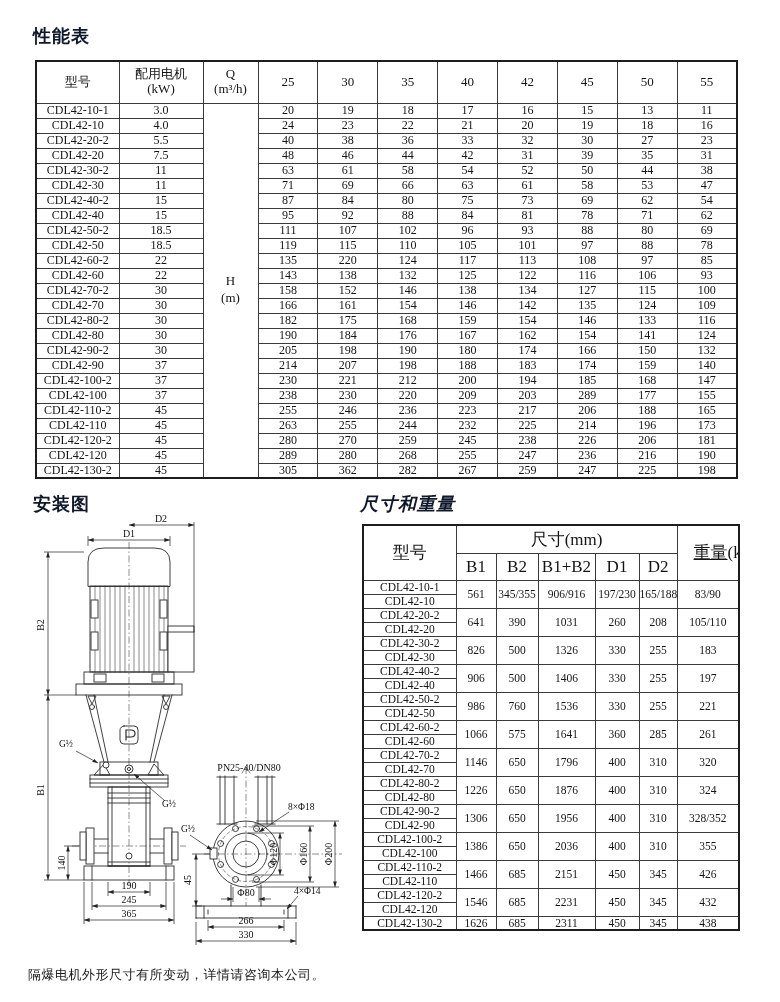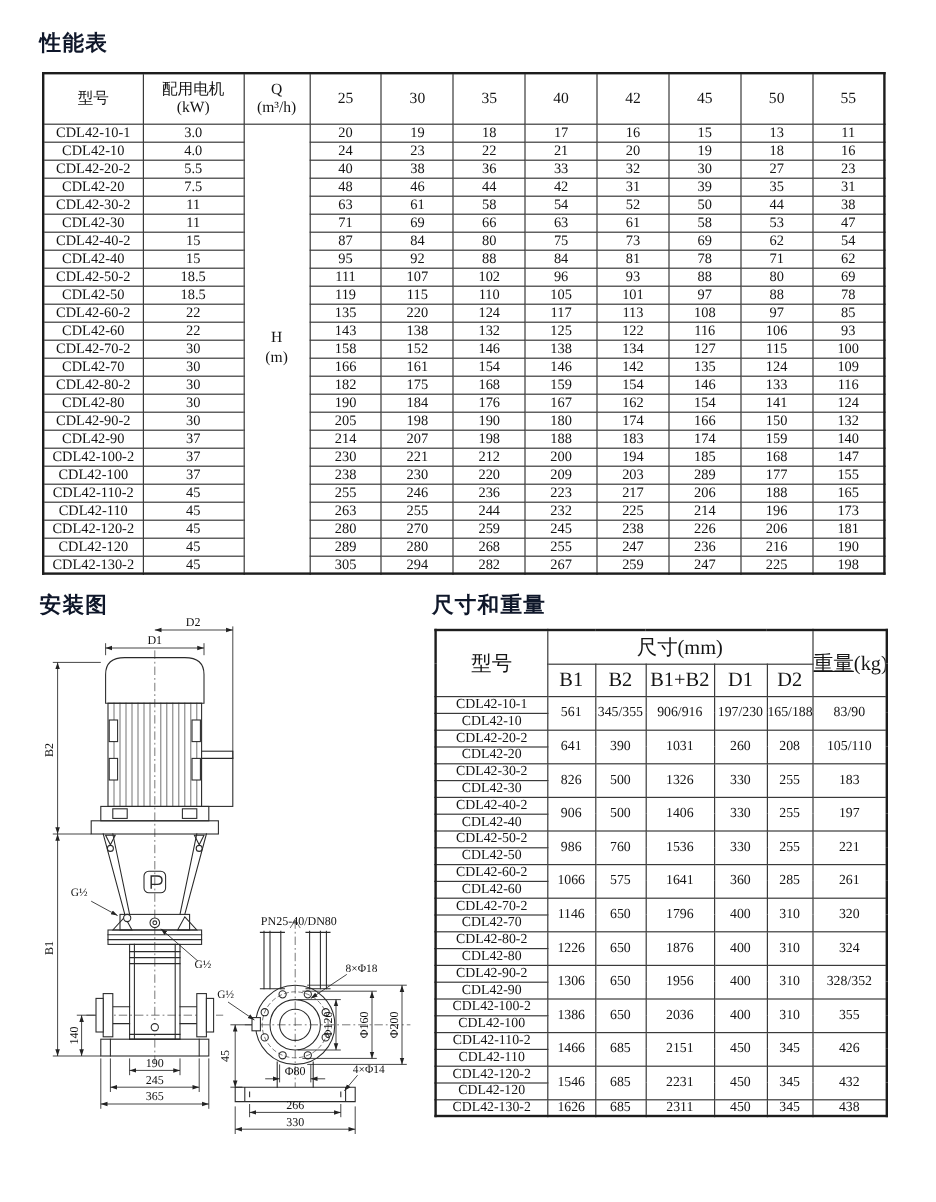--- a/index.html
+++ b/index.html
@@ -4,40 +4,40 @@
 <style>
   * { margin:0; padding:0; box-sizing:border-box; }
   html,body { width:780px; height:1002px; }
   body { background:#f4f4f2; font-family:"Liberation Serif", serif; color:#1a1a1a; }
   .page { position:relative; width:780px; height:1002px; background:#ffffff; overflow:hidden; }
 
   .sec-title { position:absolute; font-family:"DejaVu Sans", sans-serif; font-weight:bold;
                font-size:18px; color:#0f172a; letter-spacing:1px; }
   #title-perf { left:33px; top:24px; }
   #title-install { left:33px; top:492px; }
-  #title-dims { left:360px; top:492px; }
+  #title-dims { left:360px; top:492px;font-style:italic; }
 
   table { border-collapse:collapse; table-layout:fixed; background:#fff; }
   th, td { border:1px solid #3a3a3a; text-align:center; vertical-align:middle;
            font-weight:normal; color:#141414; padding:0; overflow:hidden; white-space:nowrap; }
 
   
   #perf-table { position:absolute; left:35px; top:60px; width:703px; border:2px solid #1d1d1d; }
   #perf-table thead th { height:42px; font-size:13px; line-height:1.15; }
   #perf-table tbody td { height:15px; font-size:12px; line-height:13px; }
   #perf-table .two-line span { display:block; }
   #perf-table td.hcell { font-size:13px; line-height:1.3; }
 
   
   #dims-table { position:absolute; left:362px; top:524px; width:378px; border:2px solid #1d1d1d; }
   #dims-table thead th { font-size:17px; }
   #dims-table thead tr:first-child th { height:28px; }
   #dims-table thead tr:last-child th { height:27px; }
   #dims-table tbody td { height:14px; font-size:11.5px; line-height:12px; }
-  .u-line { text-decoration:underline; }
+  .u-line { text-decoration:underline;margin-left:16px; }
 
   
   #install-svg { position:absolute; left:28px; top:514px; }
   .ln { stroke:#2b2b2b; stroke-width:0.9; fill:none; stroke-linecap:square; }
   .lnw { stroke:#2b2b2b; stroke-width:0.9; fill:#ffffff; }
   .dim { stroke:#222222; stroke-width:0.7; fill:none; }
   .axis { stroke:#444444; stroke-width:0.6; fill:none; stroke-dasharray:7 2.5 1.5 2.5; }
   .dashc { stroke:#444444; stroke-width:0.6; fill:none; stroke-dasharray:4 2; }
   .dt  { font-family:"Liberation Serif", serif; font-size:10px; fill:#111; }
   .dts { font-family:"Liberation Serif", serif; font-size:9.5px; fill:#111; }
@@ -374,21 +374,21 @@
           <td>255</td>
           <td>247</td>
           <td>236</td>
           <td>216</td>
           <td>190</td>
         </tr>
         <tr>
           <td>CDL42-130-2</td>
           <td>45</td>
           <td>305</td>
-          <td>294</td>
+          <td>362</td>
           <td>282</td>
           <td>267</td>
           <td>259</td>
           <td>247</td>
           <td>225</td>
           <td>198</td>
         </tr>
       </tbody>
   </table>
 
@@ -744,13 +744,14 @@
           <td rowspan="1">1626</td>
           <td rowspan="1">685</td>
           <td rowspan="1">2311</td>
           <td rowspan="1">450</td>
           <td rowspan="1">345</td>
           <td rowspan="1">438</td>
         </tr>
       </tbody>
   </table>
 
+  <div id="footer-note">隔爆电机外形尺寸有所变动，详情请咨询本公司。</div>
 </div>
 
 </body></html>

